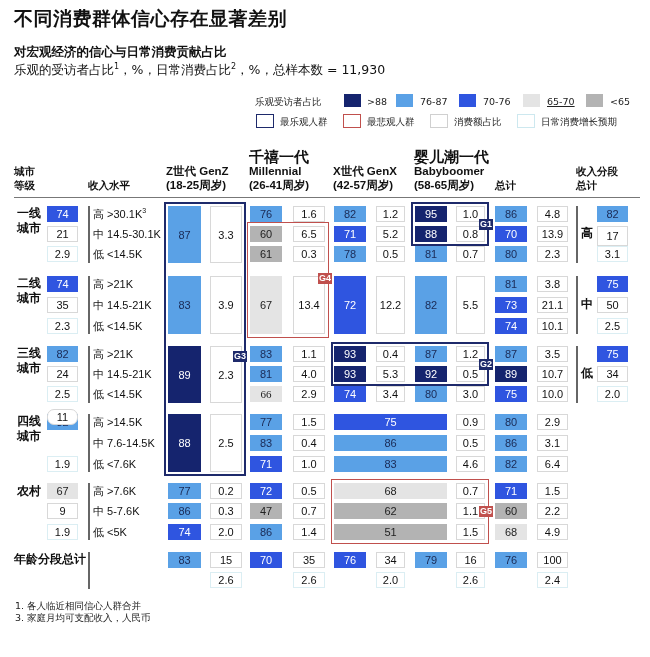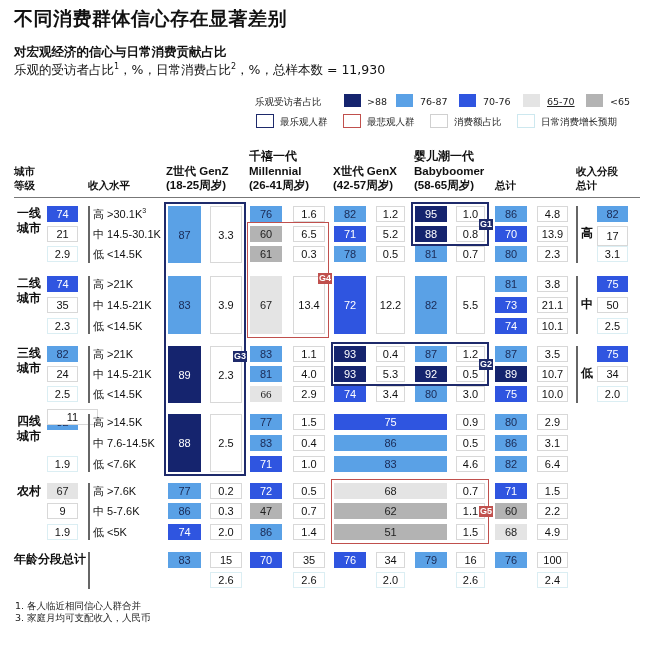--- a/index.html
+++ b/index.html
@@ -6,21 +6,21 @@
   body{width:650px;height:657px;position:relative;overflow:hidden;font-family:"Liberation Sans","DejaVu Sans",sans-serif;color:#111;}
   .abs{position:absolute;}
   .title{left:14px;top:6px;font-size:19px;font-weight:bold;letter-spacing:0.5px;font-family:"DejaVu Sans",sans-serif;}
   .sub1{left:14px;top:44px;font-size:12.5px;font-weight:bold;font-family:"DejaVu Sans",sans-serif;}
   .sub2{left:14px;top:62px;font-size:12.5px;font-family:"DejaVu Sans",sans-serif;}
   .sub2 sup{font-size:8px;}
   .legend-label{font-size:9.5px;font-family:"DejaVu Sans",sans-serif;color:#222;}
   .sw{width:17px;height:13px;}
   .sw-box{width:16px;height:12px;background:#fff;}
   .hdr{font-size:11.5px;font-weight:bold;line-height:14px;}
-  .hdr .cn{font-family:Liberation Mono, monospace;font-size:12px;font-weight:bold;}
+  .hdr .cn{font-family:Liberation Sans, sans-serif;font-size:15px;font-weight:bold;}
   .hdr-plain{font-size:10.5px;font-weight:bold;font-family:"DejaVu Sans",sans-serif;line-height:14px;}
   .rule{left:14px;top:197px;width:626px;height:1px;background:#777;}
   .cell{display:flex;align-items:center;justify-content:center;font-size:11px;box-sizing:border-box;}
   .share{background:#fff;border:1px solid #d8d8d8;}
   .growth{background:#fff;border:1px solid #dbeef3;}
   .c-gt88{background:#15246e;color:#fff;}
   .c-76{background:#5aa1e6;color:#1a2a55;}
   .c-70{background:#2f55e0;color:#fff;}
   .c-65{background:#e4e4e4;color:#222;}
   .c-lt65{background:#b3b3b3;color:#222;}
@@ -194,21 +194,21 @@
 <div class="abs cell c-gt88" style="left:495px;top:366px;width:32px;height:16px;">89</div>
 <div class="abs cell share" style="left:537px;top:366px;width:31px;height:16px;">10.7</div>
 <div class="abs cell c-70" style="left:495px;top:386px;width:32px;height:16px;">75</div>
 <div class="abs cell share" style="left:537px;top:386px;width:31px;height:16px;">10.0</div>
 
 <div class="abs lbl" style="left:17px;top:414px;">
     <div>四线</div>
     <div>城市</div>
   </div>
 <div class="abs cell c-76" style="left:47px;top:414px;width:31px;height:16px;">82</div>
-<div class="abs cell share" style="left:47px;top:409px;width:51px;height:16px;">11</div>
+<div class="abs cell share" style="left:47px;top:409px;width:31px;height:16px;border-radius:7px;">11</div>
 <div class="abs cell growth" style="left:47px;top:456px;width:31px;height:16px;">1.9</div>
 <div class="abs vline" style="left:88px;top:414px;height:58px;"></div>
 <div class="abs inc" style="left:93px;top:415px;">高 &gt;14.5K</div>
 <div class="abs inc" style="left:93px;top:436px;">中 7.6-14.5K</div>
 <div class="abs inc" style="left:93px;top:457px;">低 &lt;7.6K</div>
 <div class="abs cell c-gt88" style="left:168px;top:414px;width:33px;height:58px;">88</div>
 <div class="abs cell share" style="left:210px;top:414px;width:32px;height:58px;">2.5</div>
 <div class="abs cell c-76" style="left:250px;top:414px;width:32px;height:16px;">77</div>
 <div class="abs cell share" style="left:293px;top:414px;width:32px;height:16px;">1.5</div>
 <div class="abs cell c-76" style="left:250px;top:435px;width:32px;height:16px;">83</div>

